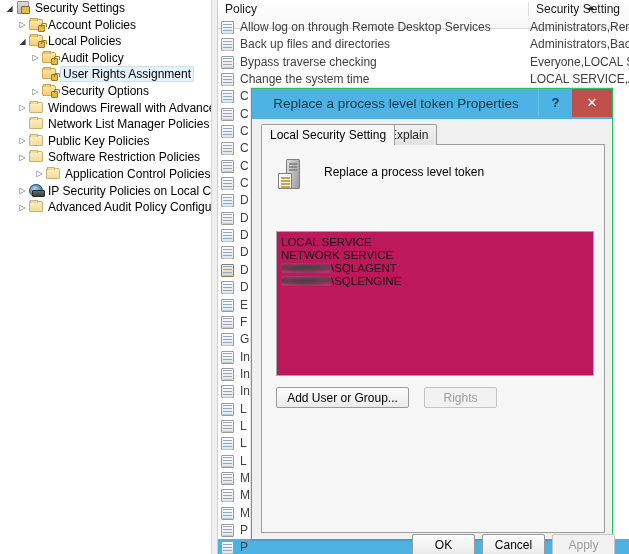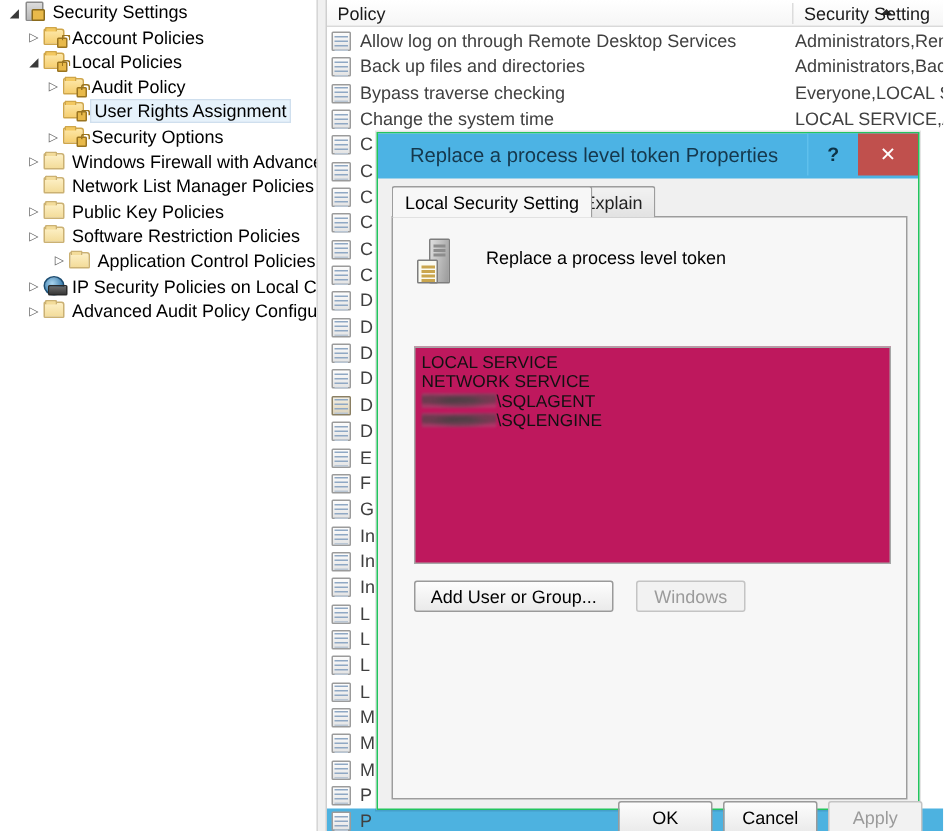--- a/index.html
+++ b/index.html
@@ -92,21 +92,21 @@
     position:absolute; left:211px; top:0; width:7px; height:554px;
     background:#f0f0f0; border-left:1px solid #d6d6d6; border-right:1px solid #cfcfcf;
   }
 
   
   #list-pane {
     position:absolute; left:218px; top:0; width:411px; height:554px;
     background:#ffffff; overflow:hidden;
   }
   #list-header {
-    position:absolute; left:0; top:0; width:411px; height:18px;
+    position:absolute; left:0; top:0; width:411px; height:29px;
     background: linear-gradient(#ffffff,#f6f6f6);
     border-bottom:1px solid #d9d9d9;
   }
   .hdr-cell {
     position:absolute; top:0; height:18px; line-height:18px;
     font-size:12px; color:#1a1a1a; padding-left:7px; white-space:nowrap;
   }
   .hdr-sep {
     position:absolute; top:2px; width:1px; height:14px; background:#dcdcdc;
   }
@@ -468,21 +468,21 @@
         <div id="pol-name">Replace a process level token</div>
 
         <div id="acct-list">
             <div class="acct">LOCAL SERVICE</div>
             <div class="acct">NETWORK SERVICE</div>
             <div class="acct"><span class="redact"></span><span>\SQLAGENT</span></div>
             <div class="acct"><span class="redact"></span><span>\SQLENGINE</span></div>
           </div>
 
         <div class="btn" id="btn-add">Add User or Group...</div>
-        <div class="btn disabled" id="btn-remove">Windows</div>
+        <div class="btn disabled" id="btn-remove">Rights</div>
 
         <div id="dlg-footer">
           <div class="btn" id="btn-ok">OK</div>
           <div class="btn" id="btn-cancel">Cancel</div>
           <div class="btn disabled" id="btn-apply">Apply</div>
         </div>
 
       </div>
     </div>
   </div>

